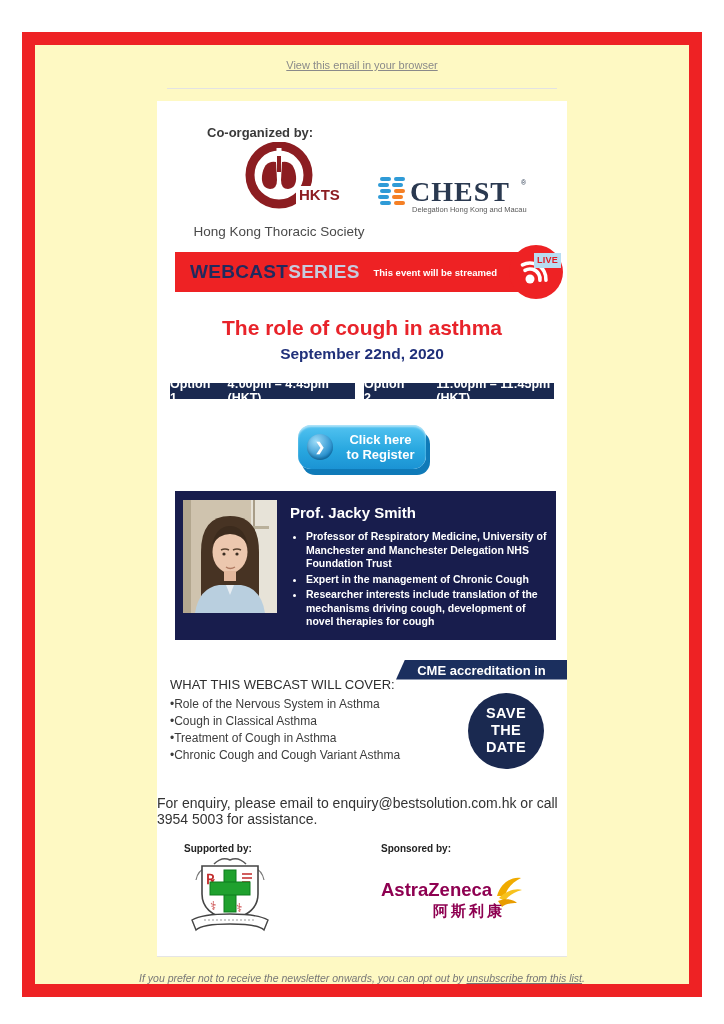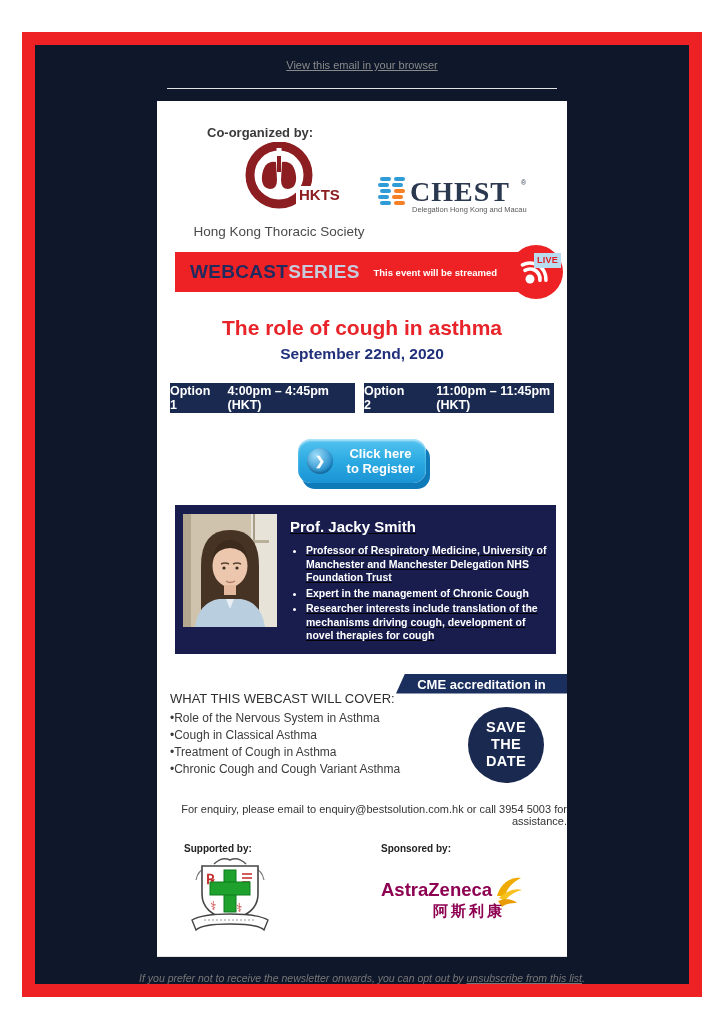--- a/index.html
+++ b/index.html
@@ -2,21 +2,21 @@
 <html><head>
 <meta charset="utf-8">
 <style>
   html,body{margin:0;padding:0;}
   body{
     width:724px;height:1024px;background:#ffffff;position:relative;overflow:hidden;
     font-family:"Liberation Sans", sans-serif;
   }
   .frame{
     position:absolute;left:22px;top:32px;width:680px;height:965px;box-sizing:border-box;
-    border:13px solid #ee2224;background:#0f172a;overflow:hidden;
+    border:13px solid #ee2224;background:#fef9c3;overflow:hidden;
   }
   
   .preheader{text-align:center;padding-top:10px;}
   .view-link{font-size:11px;color:#8a8a8a;text-decoration:underline;cursor:pointer;}
   .pre-divider{width:390px;height:1px;background:#e3e3e3;margin:15px auto 0;}
   
   .card{width:410px;background:#ffffff;margin:12px auto 0;padding-top:24px;padding-bottom:14px;
         border-bottom:1px solid #e5e5e5;box-sizing:border-box;}
   .co-org{margin-left:50px;font-size:13px;font-weight:bold;color:#3a3a3a;}
   
@@ -33,59 +33,59 @@
   .live-circle{position:absolute;right:-22px;top:-7px;width:54px;height:54px;border-radius:50%;
                background:#ee2224;}
   .live-chip{position:absolute;left:25px;top:8px;width:27px;height:15px;background:#b8ddf1;
              border-radius:0;color:#e11a22;font-size:9px;font-weight:bold;text-align:center;
              line-height:15px;letter-spacing:.3px;}
   
   .event-title{margin-top:24px;text-align:center;color:#e8232a;font-size:21px;font-weight:bold;}
   .event-date{margin-top:5px;text-align:center;color:#20307a;font-size:15.5px;font-weight:bold;}
   
   .options{display:flex;margin:20px 13px 0;gap:9px;}
-  .option{background:#1a2950;color:#fff;height:30px;display:flex;align-items:center;
+  .option{background:#1a2950;color:#fff;height:16px;display:flex;align-items:center;
           justify-content:center;font-size:12.5px;font-weight:bold;gap:11px;}
   .option.o1{width:185px;}
   .option.o2{width:190px;gap:32px;}
   
   .reg-row{margin-top:26px;display:flex;justify-content:center;}
   .reg-btn{position:relative;width:128px;height:44px;border:none;cursor:pointer;
            background:linear-gradient(180deg,#53c3f1 0%,#29a8e0 55%,#1b93d4 100%);
            border-radius:13px;box-shadow:4px 6px 0 #0f7ab8, inset 0 2px 2px rgba(255,255,255,.55);
            display:flex;align-items:center;padding:0 6px 0 9px;gap:8px;font-family:inherit;}
   .reg-chev{width:26px;height:26px;border-radius:50%;flex:none;color:#fff;font-size:12px;
             font-weight:bold;display:flex;align-items:center;justify-content:center;
             background:radial-gradient(circle at 35% 28%,#9ddcf8,#1a87c9 75%);
             box-shadow:inset 0 -2px 3px rgba(0,0,0,.25);}
   .reg-text{color:#fff;font-weight:bold;font-size:13px;line-height:15px;text-align:center;flex:1;}
   
   .speaker{margin:22px 11px 0 18px;background:#181d4d;display:flex;padding:9px 8px;gap:13px;}
   .photo{width:94px;height:113px;flex:none;display:block;}
-  .speaker-info{padding-top:4px;text-decoration:underline;}
+  .speaker-info{padding-top:4px;}
   .speaker-name{color:#fff;font-weight:bold;font-size:15px;}
   .speaker-bullets{margin:9px 0 0 16px;padding:0;color:#fff;font-size:10.5px;font-weight:bold;
                    line-height:13.5px;}
   .speaker-bullets li{margin-bottom:2px;}
   
   .twocol{display:flex;margin:20px 0 0 13px;}
   .cover{width:240px;padding-top:17px;}
   .cover-heading{font-size:13px;font-weight:normal;color:#2e2e2e;margin-bottom:4px;}
   .cover-item{font-size:12px;color:#3c3c3c;line-height:17px;}
   .rightcol{flex:1;position:relative;}
   .cme{position:relative;margin-left:-14px;width:171px;height:20px;background:#1b2f5e;
        color:#fff;font-size:13px;font-weight:bold;text-align:center;line-height:21px;
        clip-path:polygon(9px 0,100% 0,100% 100%,0 100%);}
   .cme-accent{position:absolute;left:-20px;top:0;width:16px;height:21px;background:#7fa8d9;
               transform:skewX(-20deg);}
   .save-circle{width:76px;height:76px;border-radius:50%;background:#1a2950;margin:13px auto 0 58px;
                color:#fff;font-weight:bold;font-size:14.5px;line-height:17px;text-align:center;
                display:flex;flex-direction:column;justify-content:center;letter-spacing:.4px;}
   
-  .enquiry{margin-top:20px;text-align:right;font-size:11px;color:#333;}
+  .enquiry{margin-top:26px;text-align:left;font-size:14px;color:#333;}
   
   .sponsors{display:flex;justify-content:space-between;margin-top:16px;padding:0 44px 0 27px;}
   .s-label{font-size:10px;font-weight:bold;color:#222;}
   .az-logo{margin-top:20px;}
   
   .footer{text-align:center;margin-top:15px;font-style:italic;font-size:10.5px;color:#777;}
   .footer .unsub{text-decoration:underline;cursor:pointer;color:#777;}
 </style>
 </head>
 <body>

